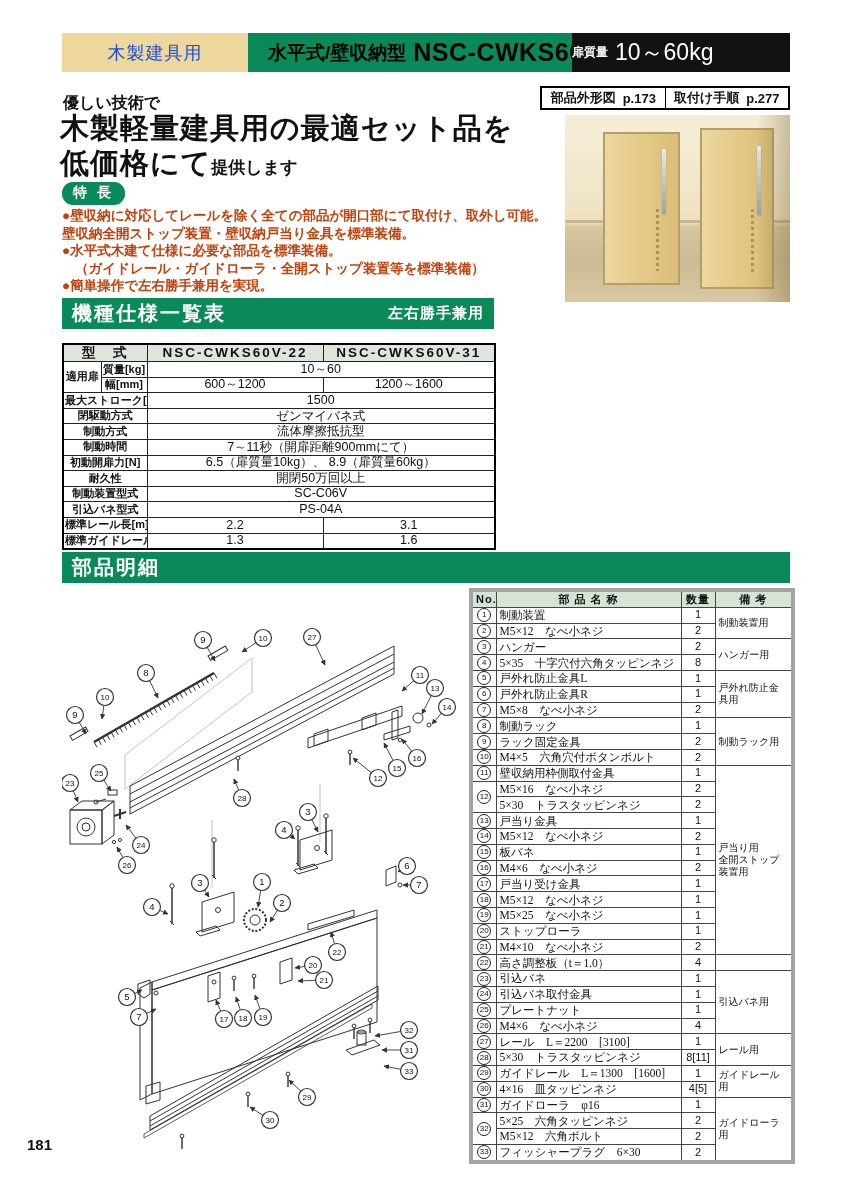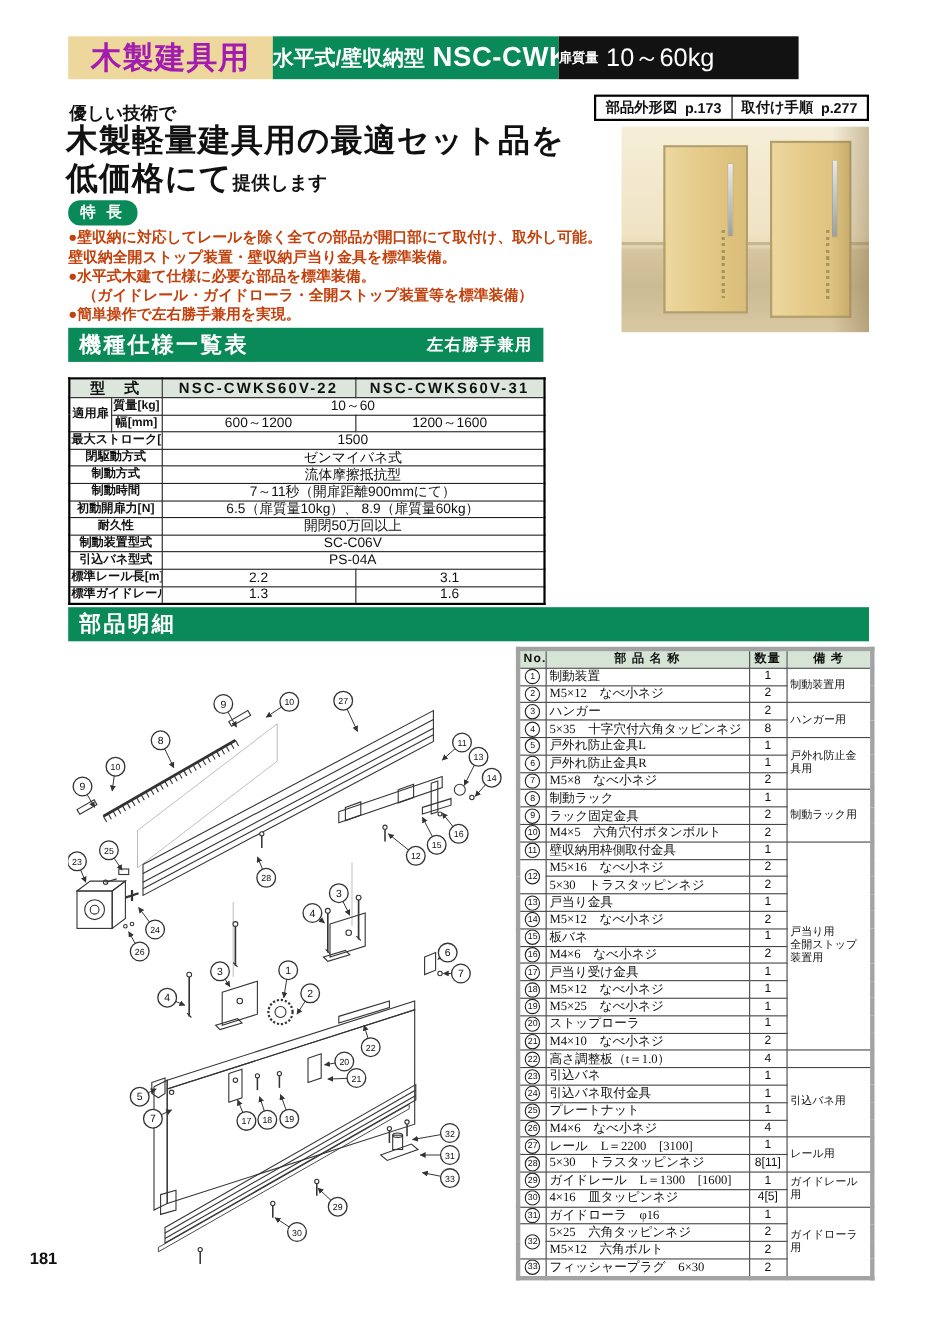--- a/index.html
+++ b/index.html
@@ -1,23 +1,23 @@
 <!DOCTYPE html>
 <html><head>
 <meta charset="utf-8">
 <style>
   html,body{margin:0;padding:0;background:#fff;}
   .page{position:relative;width:848px;height:1200px;background:#ffffff;overflow:hidden;
         font-family:"Liberation Sans","DejaVu Sans",sans-serif;color:#111;}
   
   .hdr-bar{position:absolute;left:62px;top:33px;height:39px;display:flex;}
-  .hdr-cat{width:186px;background:#eed79c;color:#a21caf;font-weight:bold;font-size:28px;
+  .hdr-cat{width:186px;background:#eed79c;color:#1d4ed8;font-weight:normal;font-size:18px;
            display:flex;align-items:center;justify-content:center;letter-spacing:1px;}
-  .hdr-title{width:260px;background:#0a8a58;color:#ffffff;display:flex;align-items:center;
-             padding-left:0;box-sizing:border-box;white-space:nowrap;}
+  .hdr-title{width:324px;background:#0a8a58;color:#000000;display:flex;align-items:center;
+             padding-left:20px;box-sizing:border-box;white-space:nowrap;}
   .hdr-title .pfx{font-weight:bold;font-size:19px;margin-right:7px;}
   .hdr-title .mdl{font-weight:bold;font-size:25px;letter-spacing:0.5px;}
   .hdr-weight{width:218px;background:#121212;color:#fff;display:flex;align-items:center;}
   .hdr-weight .wl{font-size:12px;font-weight:bold;margin-right:7px;}
   .hdr-weight .wv{font-size:23px;font-weight:normal;}
   
   .refs{position:absolute;left:540px;top:86px;width:250px;height:24px;display:flex;
         border:2px solid #000;box-sizing:border-box;background:#fff;}
   .refs .ref{flex:1;display:flex;align-items:center;justify-content:center;font-size:13px;font-weight:bold;gap:7px;white-space:nowrap;}
   .refs .ref + .ref{border-left:1.5px solid #000;}

